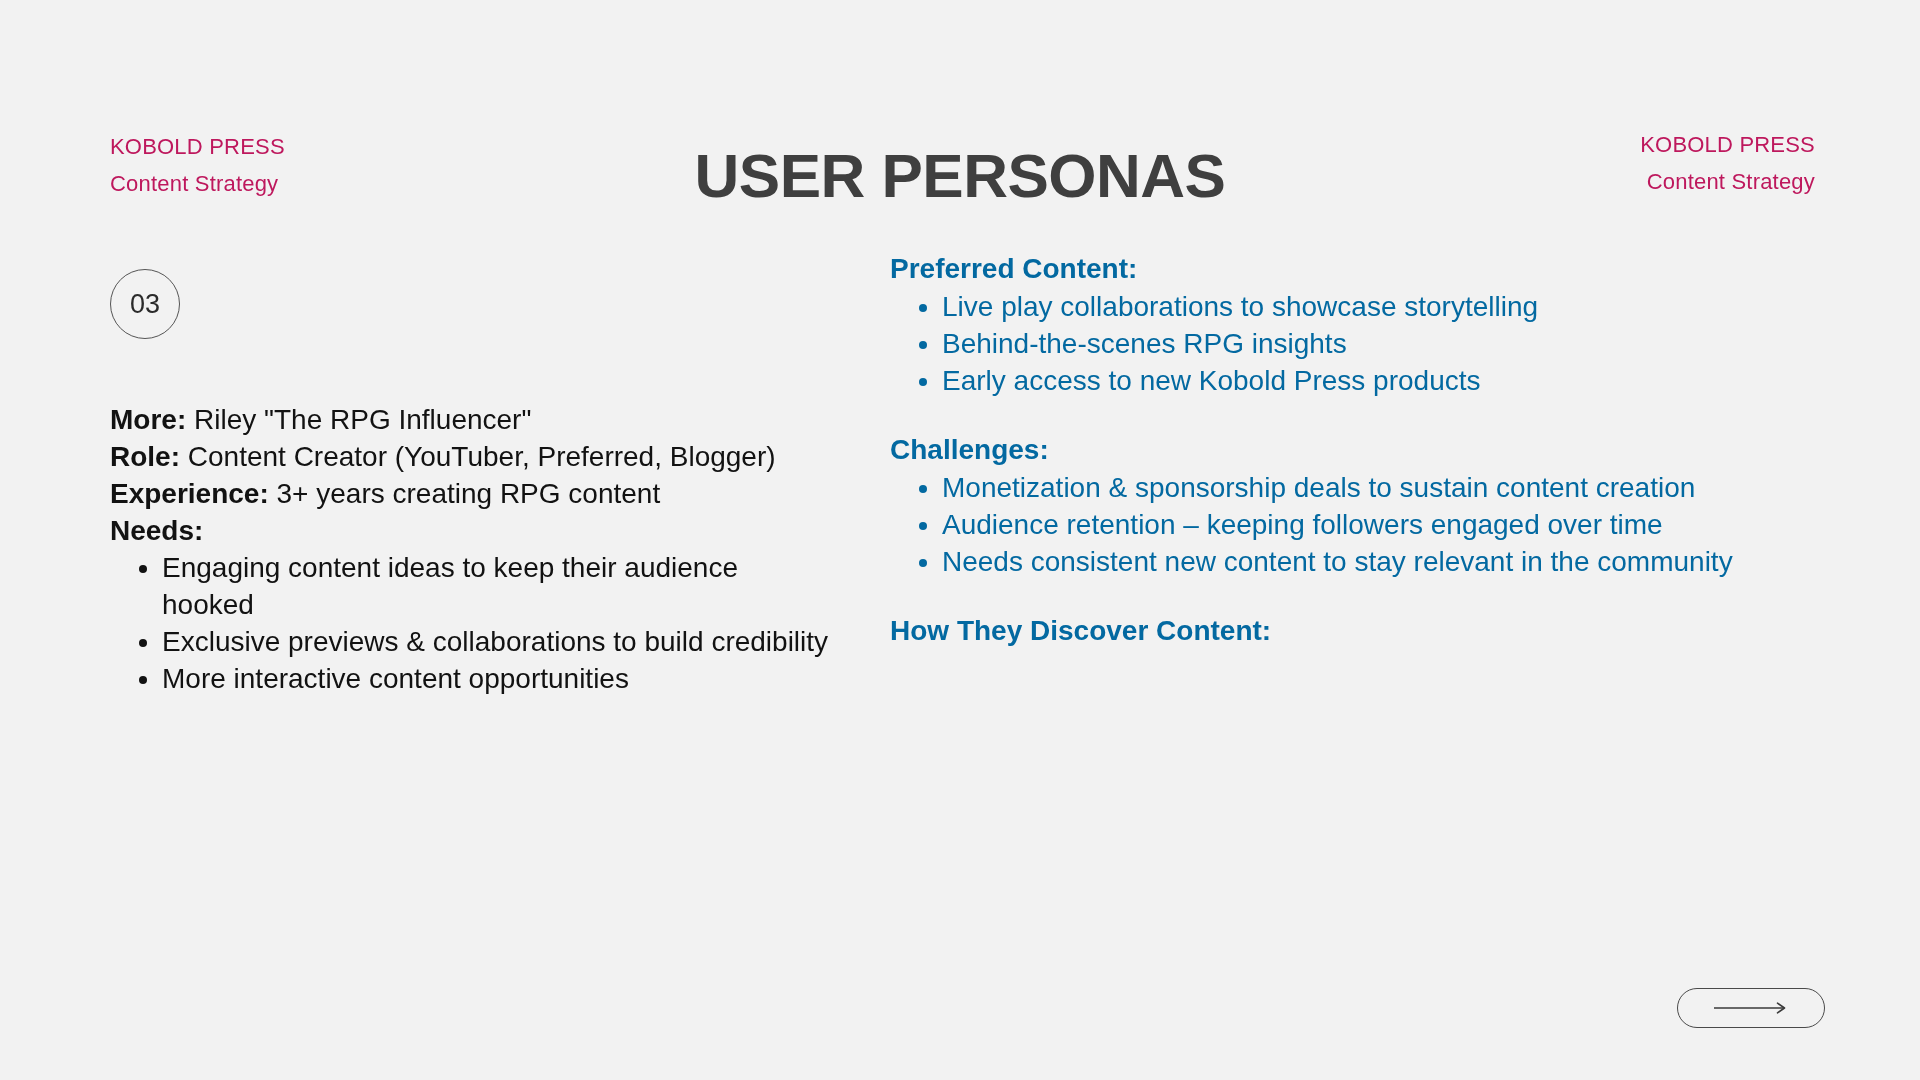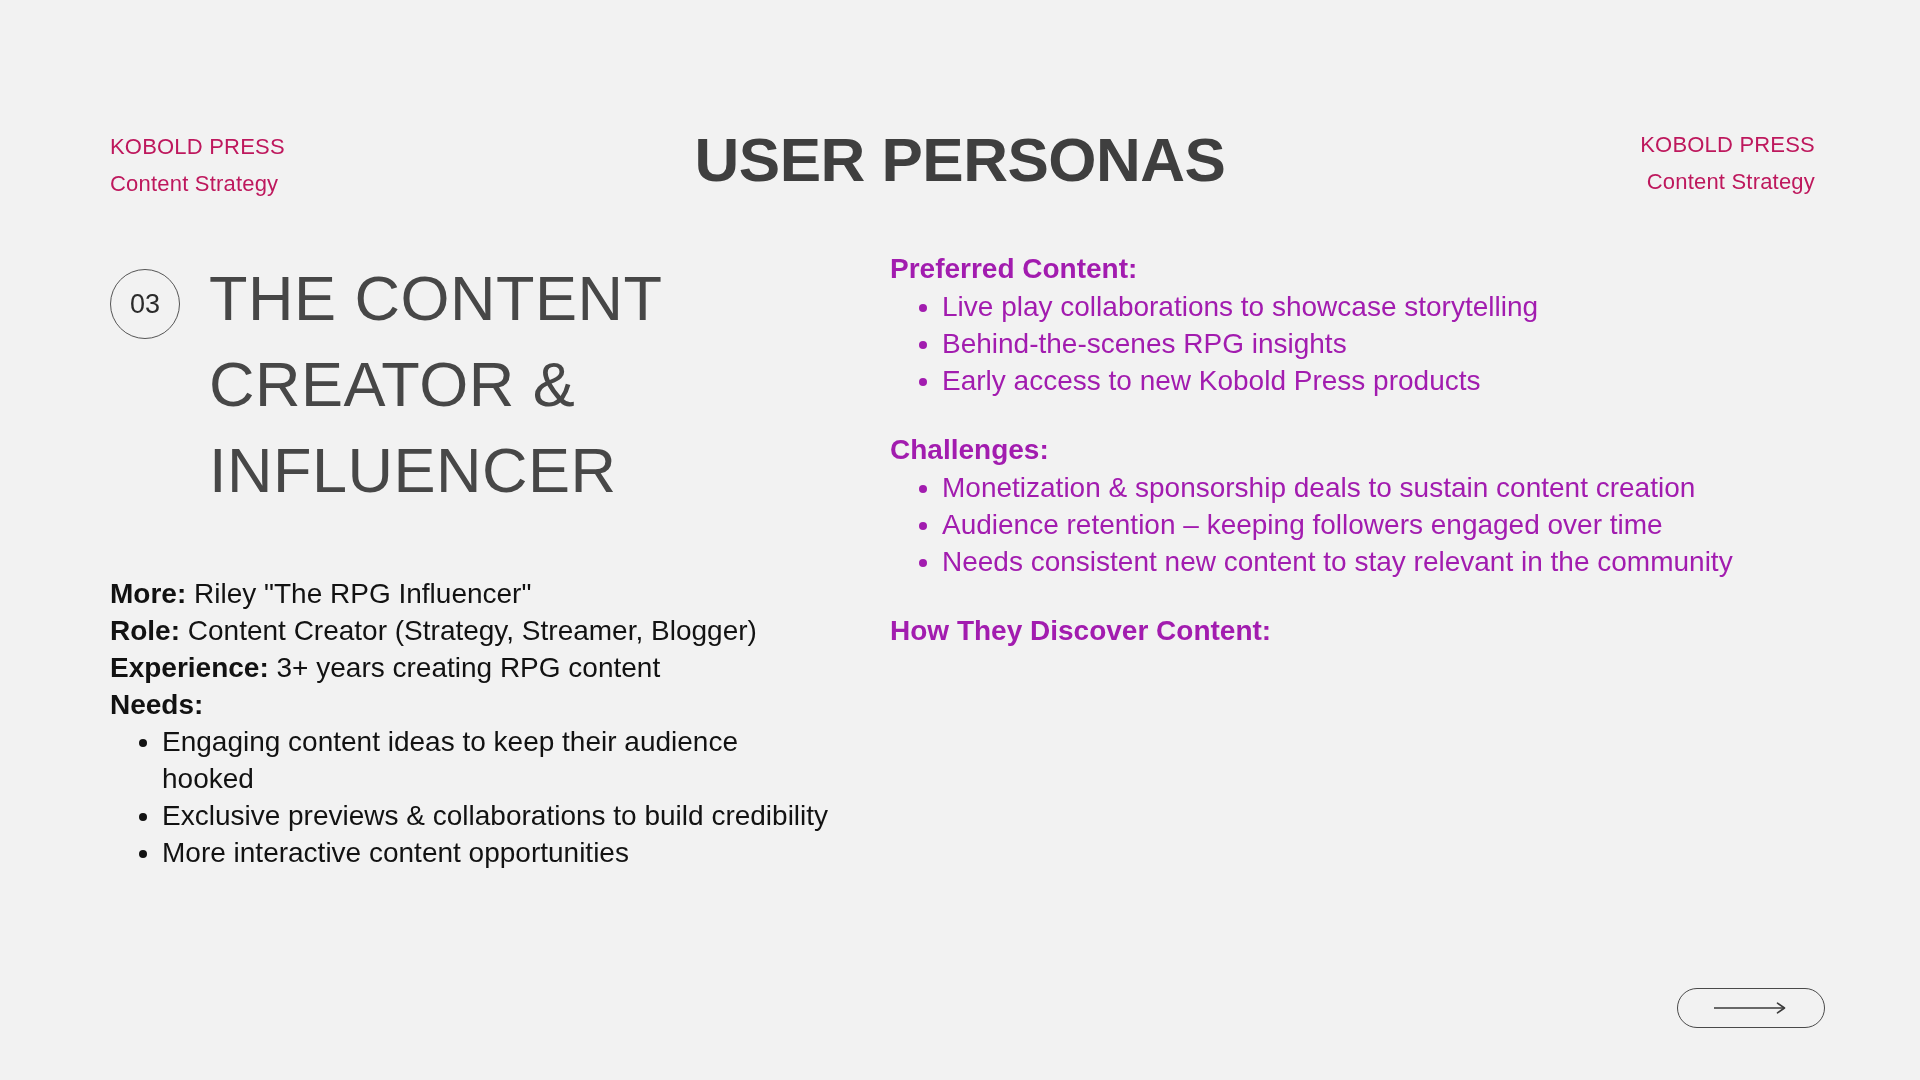--- a/index.html
+++ b/index.html
@@ -25,21 +25,21 @@
     color: #be185d;
     font-weight: 400;
     letter-spacing: 0.2px;
   }
   .brand.left  { left: 110px;  text-align: left; }
   .brand.right { right: 105px; text-align: right; top: 126px; }
   .brand .line2 { display: block; }
 
   .deck-title {
     position: absolute;
-    top: 124px;
+    top: 140px;
     left: 0;
     width: 1920px;
     text-align: center;
     font-size: 62px;
     font-weight: 700;
     color: #3f3f3f;
     letter-spacing: -0.5px;
     line-height: 72px;
   }
 
@@ -101,21 +101,21 @@
   ul.bullets li::marker { font-size: 0.95em; }
 
   
   .right-col {
     position: absolute;
     left: 890px;
     top: 250px;
     width: 860px;
     font-size: 28px;
     line-height: 37px;
-    color: #a21caf;
+    color: #0369a1;
   }
   .rc-block { margin-bottom: 32px; }
   .rc-block:last-child { margin-bottom: 0; }
   .rc-head {
     font-weight: 700;
     margin: 0 0 1px 0;
   }
 
   
   .next-btn {
@@ -148,31 +148,30 @@
   <span class="line1">KOBOLD PRESS</span>
   <span class="line2">Content Strategy</span>
 </div>
 
 <div class="deck-title">USER PERSONAS</div>
 
 <div class="left-col">
 
   <div class="persona-head">
     <div class="num-badge">03</div>
-    <div class="persona-title">THE CONTENT CREATOR &amp; INFLUENCER</div>
   </div>
 
   <div class="left-body">
     <p class="kv">
       <b>More:</b>
       <span>Riley "The RPG Influencer"</span>
     </p>
     <p class="kv">
       <b>Role:</b>
-      <span>Content Creator (Strategy, Streamer, Blogger)</span>
+      <span>Content Creator (YouTuber, Preferred, Blogger)</span>
     </p>
     <p class="kv">
       <b>Experience:</b>
       <span>3+ years creating RPG content</span>
     </p>
     <p class="kv">
       <b>Needs:</b>
     </p>
     <ul class="bullets">
       <li>Engaging content ideas to keep their audience hooked</li>

